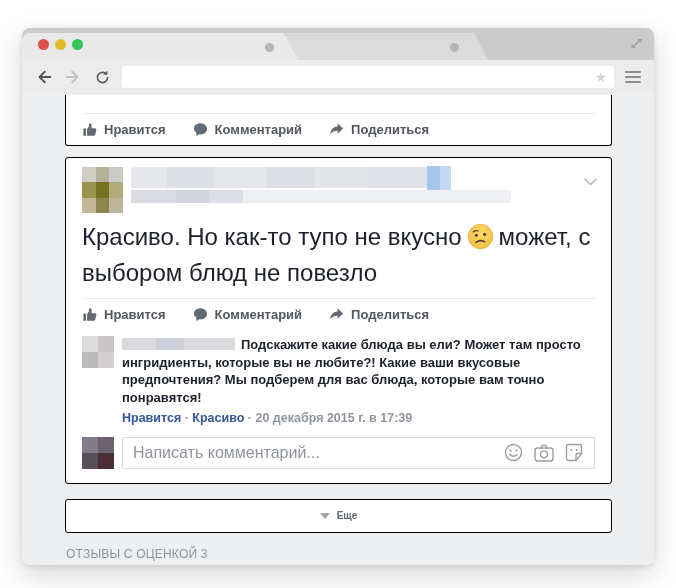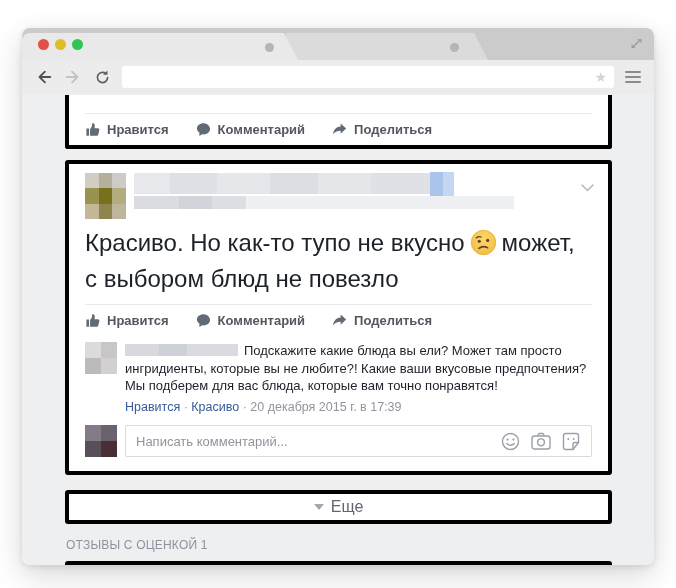--- a/index.html
+++ b/index.html
@@ -27,21 +27,21 @@
   .toolbar { height:34px; background:#ececec; display:flex; align-items:center; padding:0 13px; gap:11px; }
   .nav-ico { width:18px; height:18px; flex:0 0 auto; display:flex; align-items:center; justify-content:center; }
   .urlbar { flex:1; height:22px; background:#fff; border-radius:3px; display:flex; align-items:center; padding:0 7px; }
   .urlbar input { flex:1; border:none; outline:none; font-size:12px; color:#333; background:transparent; }
   .star { color:#d4d4d4; font-size:14px; line-height:1; }
   .menu-btn { width:16px; display:flex; flex-direction:column; gap:3px; }
   .menu-btn i { display:block; height:2px; background:#8c8c8c; border-radius:1px; }
 
   
   .content { height:471px; background:#edeff0; padding:1px 43px 0 43px; overflow:hidden; }
-  .card { background:#fff; border:4px solid #000000; border-radius:3px; width:547px; }
+  .card { background:#fff; border:1px solid #000000; border-radius:3px; width:547px; }
   .sep { height:1px; background:#e9eaed; margin:0 16px; }
 
   .actions-row { display:flex; align-items:center; padding:8px 16px; gap:27px; }
   .action { display:flex; align-items:center; gap:7px; color:#53575e; font-size:13px; font-weight:bold; cursor:pointer; }
   .action svg { display:block; }
 
   .card-top { border-top:none; border-radius:0 0 3px 3px; padding-top:18px; }
 
   .post-card { margin-top:11px; padding-bottom:4px; }
   .post-header { position:relative; height:58px; }
@@ -58,42 +58,42 @@
     background:linear-gradient(90deg,#e7e8ec 0 12%,#dee0e5 12% 28%,#e6e7ea 28% 46%,#dcdee3 46% 62%,#e5e6ea 62% 80%,#dfe1e6 80% 100%); }
   .blur-blue { position:absolute; left:361px; top:8px; width:24px; height:27px;
     background:linear-gradient(90deg,#a9c5ec 0 55%,#c4d6f2 55% 100%); }
   .blur-name2w { position:absolute; left:65px; top:32px; width:380px; height:13px; background:#eef0f3; }
   .blur-name2 { position:absolute; left:65px; top:32px; width:112px; height:13px;
     background:linear-gradient(90deg,#dadce1 0 40%,#d1d4da 40% 70%,#dcdee3 70% 100%); }
 
   .post-text { padding:5px 16px 10px 16px; font-size:24px; line-height:31px; color:#1d2129; }
   .emoji { display:inline-block; vertical-align:-5px; margin:0 5px; }
 
-  .comment-block { display:flex; gap:8px; padding:6px 16px 0 16px; }
+  .comment-block { display:flex; gap:8px; padding:6px 16px 0 16px;font-weight:bold; }
   .av-cmt { position:relative; flex:0 0 32px; width:32px; height:32px; grid-template-columns:1fr 1fr; grid-template-rows:1fr 1fr; display:grid; overflow:hidden; }
   .av-cmt i:nth-child(1){background:#dcdadb}.av-cmt i:nth-child(2){background:#c8c6c9}
   .av-cmt i:nth-child(3){background:#bdbabc}.av-cmt i:nth-child(4){background:#d2d0d2}
   .comment-body { flex:1; font-size:13px; line-height:17.5px; color:#1d2129; }
   .blur-cname { display:inline-block; width:113px; height:12px; vertical-align:-1px; margin-right:6px;
     background:linear-gradient(90deg,#d7d9de 0 30%,#ced1d7 30% 55%,#d9dbe0 55% 100%); }
   .comment-meta { margin-top:4px; font-size:12.5px; color:#90949c; }
   .comment-meta a { color:#365899; text-decoration:none; cursor:pointer; }
 
   .comment-input-row { display:flex; gap:8px; padding:9px 16px 10px 16px; }
   .av-me { position:relative; flex:0 0 32px; width:32px; height:32px; grid-template-columns:1fr 1fr; grid-template-rows:1fr 1fr; display:grid; overflow:hidden; }
   .av-me i:nth-child(1){background:#837b88}.av-me i:nth-child(2){background:#6b6270}
   .av-me i:nth-child(3){background:#575059}.av-me i:nth-child(4){background:#4a2e35}
   .comment-input { flex:1; height:32px; border:1px solid #d8dbdf; border-radius:2px; background:#fff;
     display:flex; align-items:center; padding:0 10px; gap:11px; }
-  .comment-input input { flex:1; border:none; outline:none; font-size:13px; color:#1d2129; background:transparent; }
+  .comment-input input { flex:1; border:none; outline:none; font-size:16px; color:#1d2129; background:transparent; }
   .comment-input input::placeholder { color:#90949c; opacity:1; }
   .ci-ico { display:flex; }
 
   .more-card { margin-top:15px; height:34px; display:flex; align-items:center; justify-content:center; gap:7px;
-    color:#616770; font-size:16px; cursor:pointer; }
+    color:#616770; font-size:10px; cursor:pointer;font-weight:bold; }
   .tri-down { width:0; height:0; border-left:5px solid transparent; border-right:5px solid transparent; border-top:6px solid #a2a7ad; }
 
   .section-heading { margin:14px 0 9px 1px; font-size:12px; color:#8d939e; letter-spacing:.2px; }
 
   .card-bottom { position:relative; height:120px; }
   .blur-row { position:absolute; left:8px; top:10px; width:384px; height:24px;
     background:linear-gradient(90deg,#cbc2ae 0 3.5%,#7a5c40 3.5% 9%,#6f5b47 9% 14%,#dfe2e6 14% 24%,#d7dbe1 24% 36%,#e2e5e9 36% 48%,#d9dde3 48% 60%,#e0e3e8 60% 72%,#d8dce2 72% 82%,#e3e6ea 82% 94.5%,#7ea4e6 94.5% 100%); }
 </style>
 </head>
 <body>
@@ -289,21 +289,21 @@
           </span>
         </div>
       </div>
     </div>
 
     <div class="card more-card">
       <span class="tri-down"></span>
       <span>Еще</span>
     </div>
 
-    <div class="section-heading">ОТЗЫВЫ С ОЦЕНКОЙ 1</div>
+    <div class="section-heading">ОТЗЫВЫ С ОЦЕНКОЙ 3</div>
 
     <div class="card card-bottom">
       <div class="blur-row"></div>
 
     </div>
 
   </div>
 </div>
 
 </body></html>

